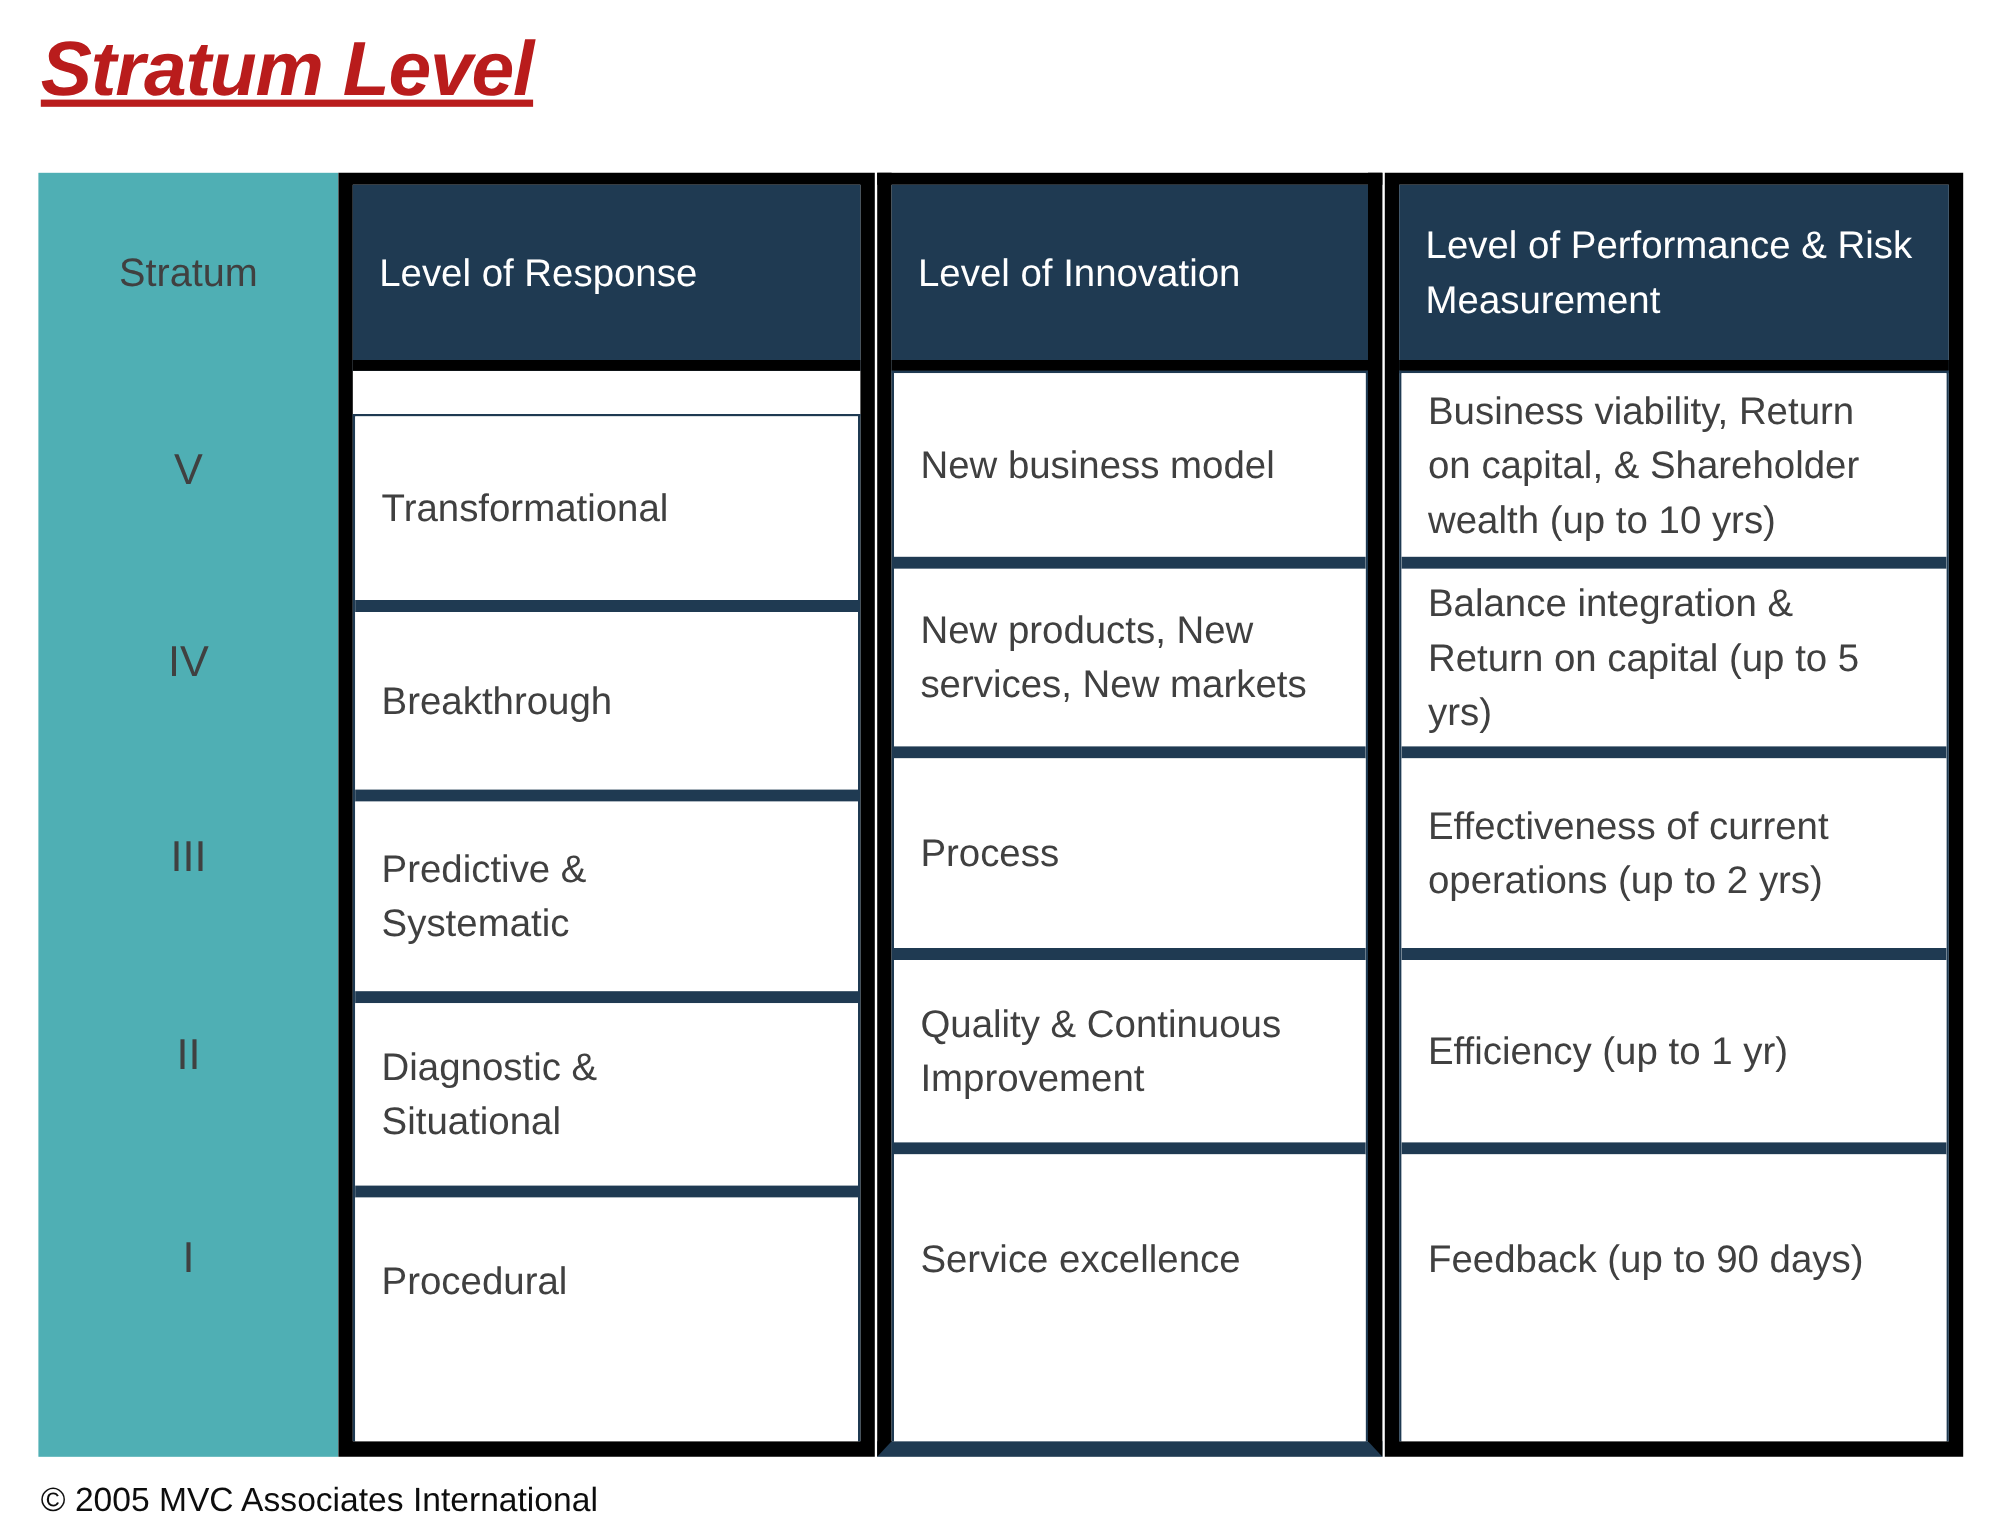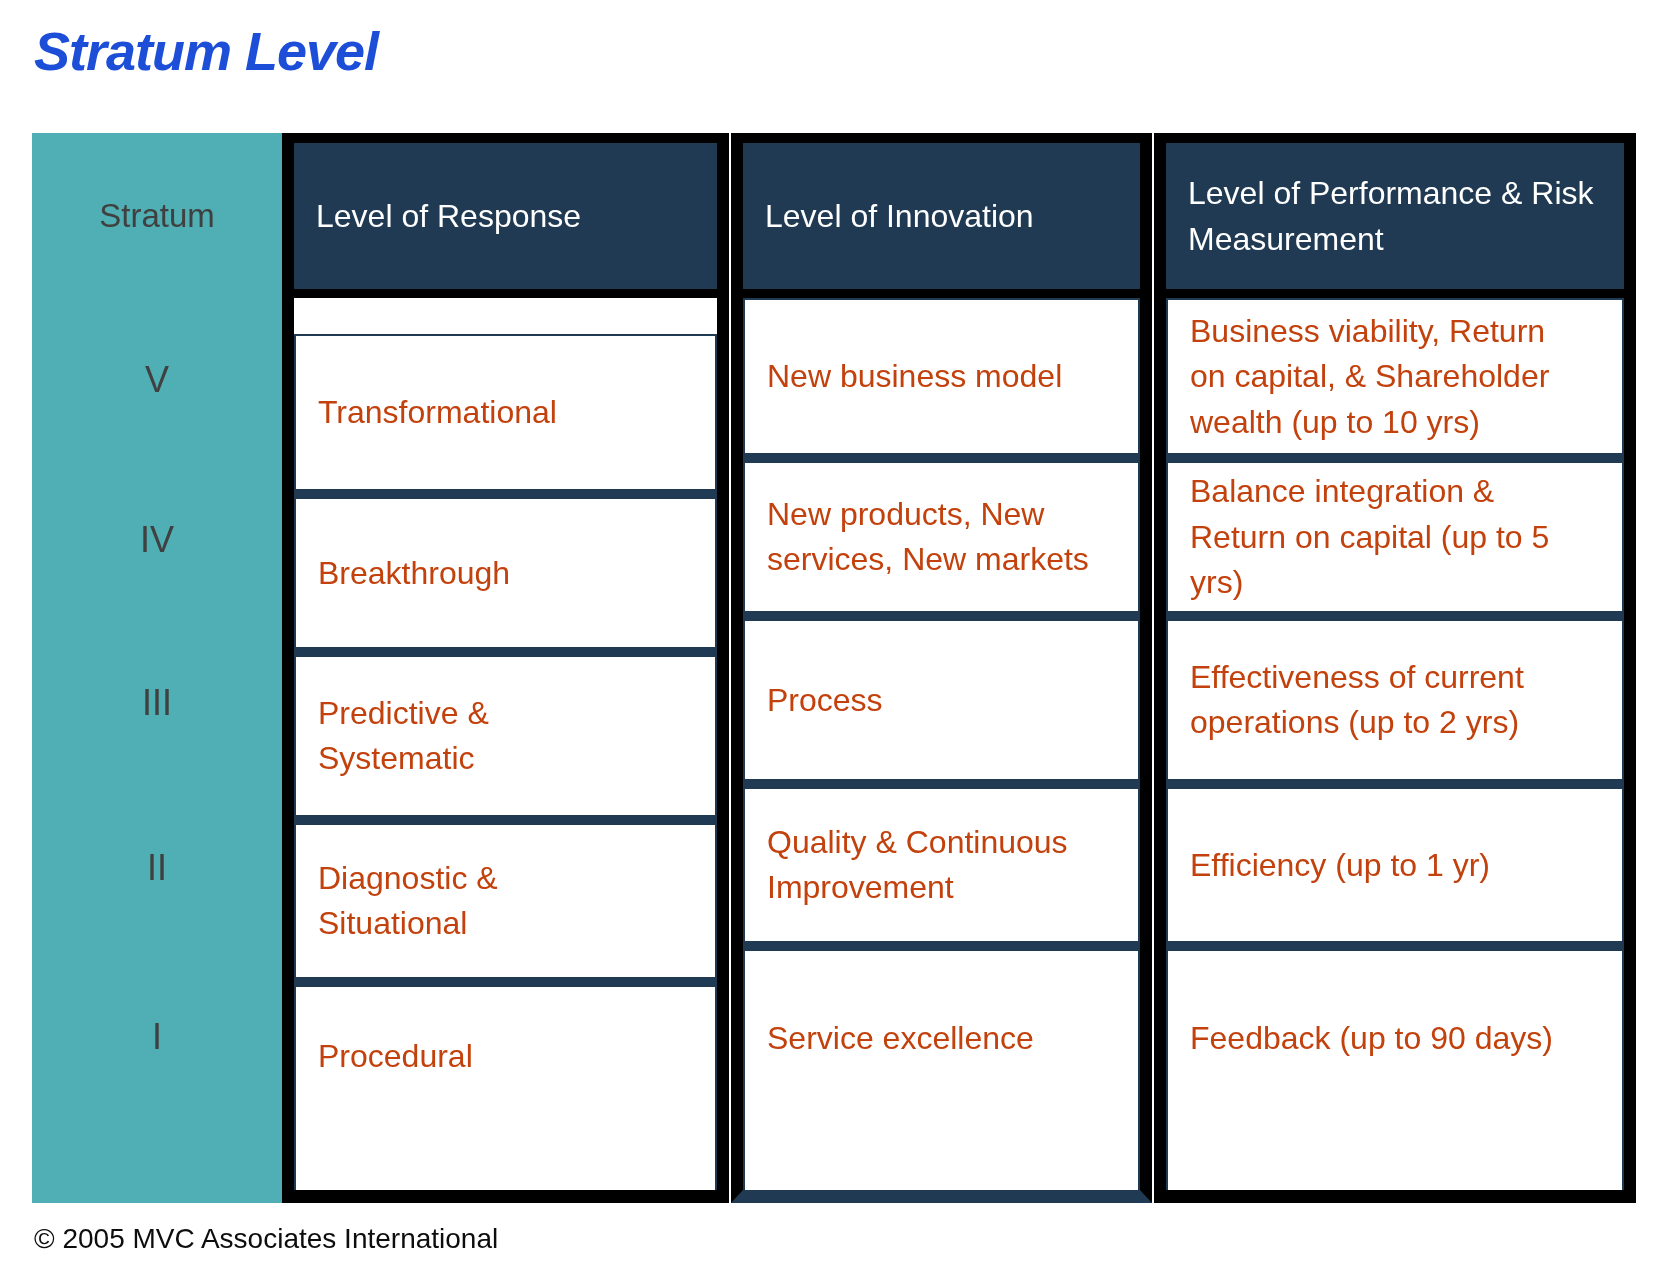--- a/index.html
+++ b/index.html
@@ -12,26 +12,27 @@
     font-family: "Liberation Sans", "DejaVu Sans", sans-serif;
   }
   .page {
     width: 1672px;
     height: 1274px;
     box-sizing: border-box;
     padding: 14px 0 0 32px;
   }
   .title {
     margin: 8px 0 0 2px;
-    font-size: 54px;
+    font-size: 64px;
     font-weight: bold;
     font-style: italic;
-    color: #1d4ed8;
+    color: #b91c1c;
     letter-spacing: -1px;
     line-height: 1.1;
+    text-decoration: underline;
   }
   .table {
     margin-top: 52px;
     width: 1602px;
     height: 1070px;
     display: flex;
     align-items: stretch;
   }
   
   .stratum-col {
@@ -98,21 +99,21 @@
     border-top: 2px solid #1F3A52;
   }
   .cell {
     box-sizing: border-box;
     background: #ffffff;
     display: flex;
     align-items: center;
     padding-left: 22px;
     font-size: 32px;
     line-height: 1.42;
-    color: #c2410c;
+    color: #404040;
     border-bottom: 10px solid #1F3A52;
   }
   .col-response .cell    { padding-right: 115px; }
   .col-innovation .cell  { padding-right: 12px; }
   .col-performance .cell { padding-right: 50px; }
   .r-v   { height: 163px; }
   .r-iv  { height: 158px; }
   .r-iii { height: 168px; }
   .r-ii  { height: 162px; }
   .r-i   { flex: 1; border-bottom: none; padding-bottom: 64px; }

